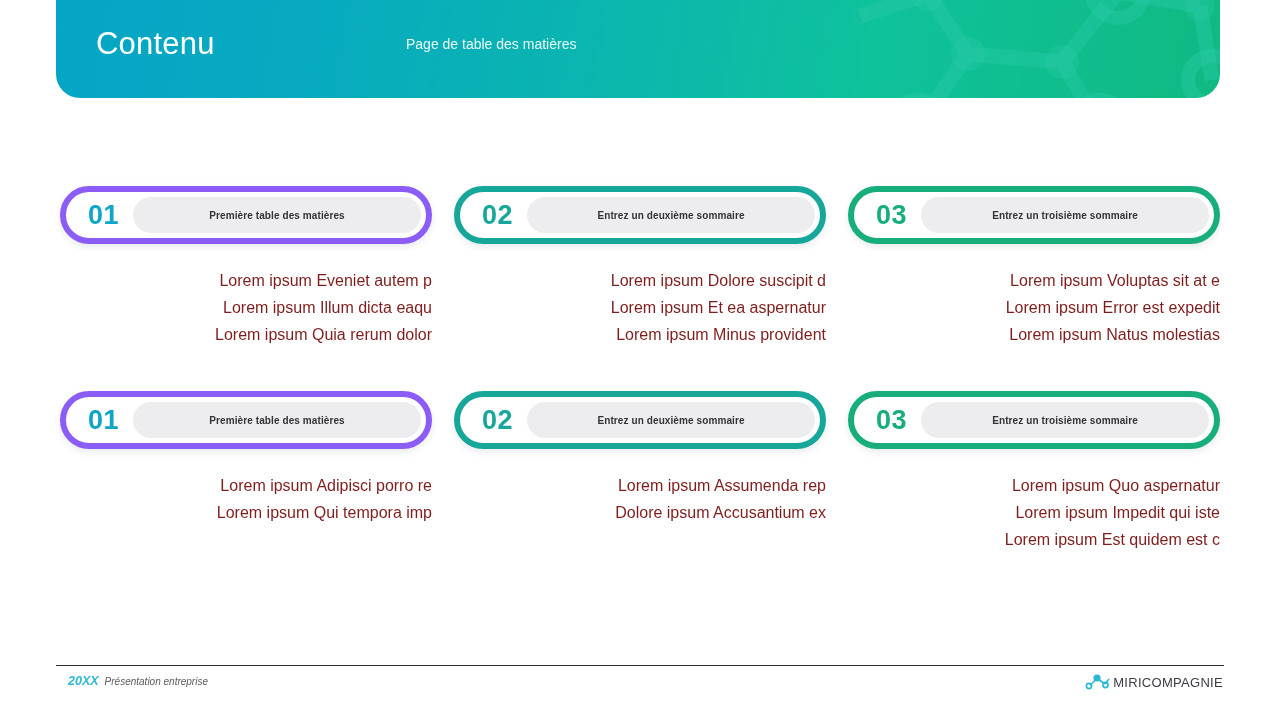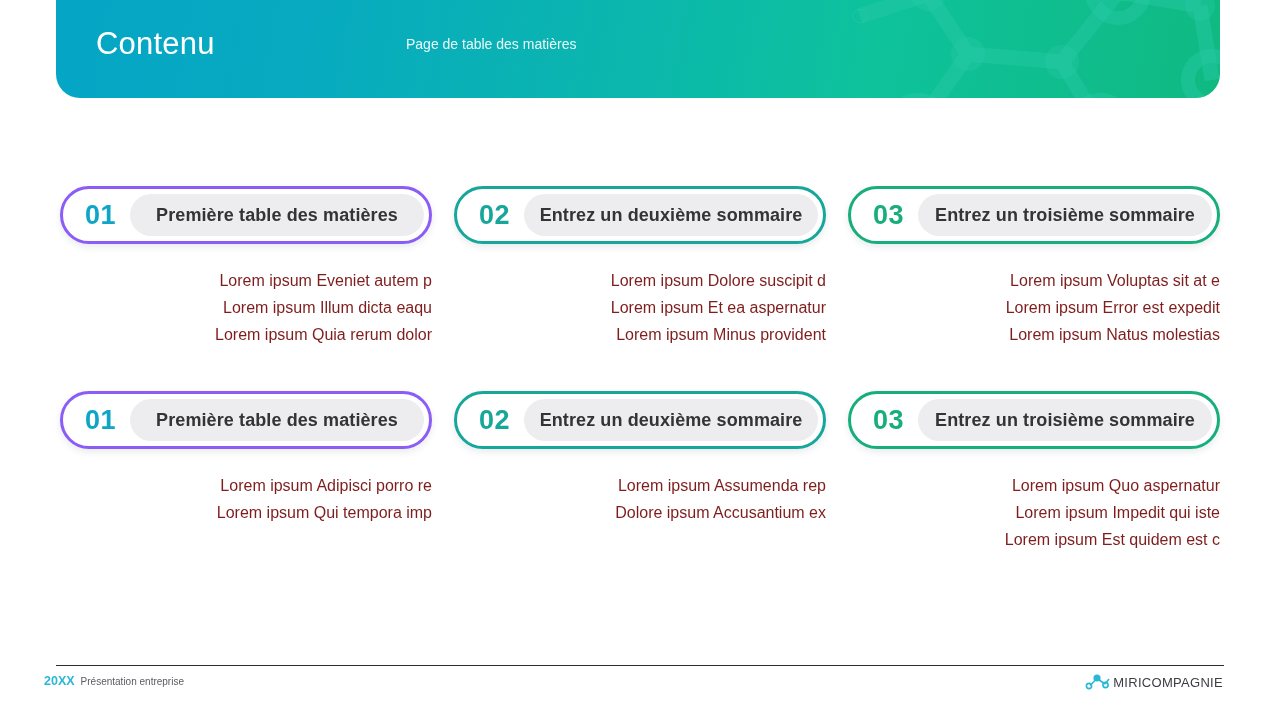--- a/index.html
+++ b/index.html
@@ -74,45 +74,45 @@
   .col {
     width: 372px;
     display: flex;
     flex-direction: column;
   }
 
   
   .pill {
     height: 58px;
     box-sizing: border-box;
-    border: 3px solid #8b5cf6;
+    border: 6px solid #8b5cf6;
     border-radius: 34px;
     background: #ffffff;
     display: flex;
     align-items: center;
     padding: 0 5px 0 22px;
     box-shadow: 0 3px 7px rgba(20, 50, 70, 0.10);
   }
   .pill-num {
     font-size: 27px;
     font-weight: 700;
     color: #0FA5C7;
     letter-spacing: 0.5px;
     flex: 0 0 auto;
     margin-right: 14px;
   }
   .pill-label {
     flex: 1 1 auto;
-    height: 42px;
+    height: 36px;
     border-radius: 24px;
     background: #EDEDEF;
     display: flex;
     align-items: center;
     justify-content: center;
-    font-size: 18px;
+    font-size: 10px;
     font-weight: 700;
     color: #333338;
     letter-spacing: 0.1px;
     padding: 0 10px;
     box-sizing: border-box;
   }
   
   .pill.accent-teal { border-color: #17A79A; }
   .pill.accent-teal .pill-num { color: #17A79A; }
   .pill.accent-green { border-color: #17AE7B; }
@@ -135,25 +135,26 @@
   .footer-rule {
     position: absolute;
     left: 56px;
     top: 665px;
     width: 1168px;
     height: 1px;
     background: #2c2c33;
   }
   .footer-left {
     position: absolute;
-    left: 44px;
+    left: 68px;
     top: 674px;
     display: flex;
     align-items: baseline;
     gap: 6px;
+    font-style: italic;
   }
   .footer-year {
     font-size: 12.5px;
     font-weight: 700;
     color: #2BB8D6;
   }
   .footer-text {
     font-size: 10px;
     color: #5b5b63;
   }

